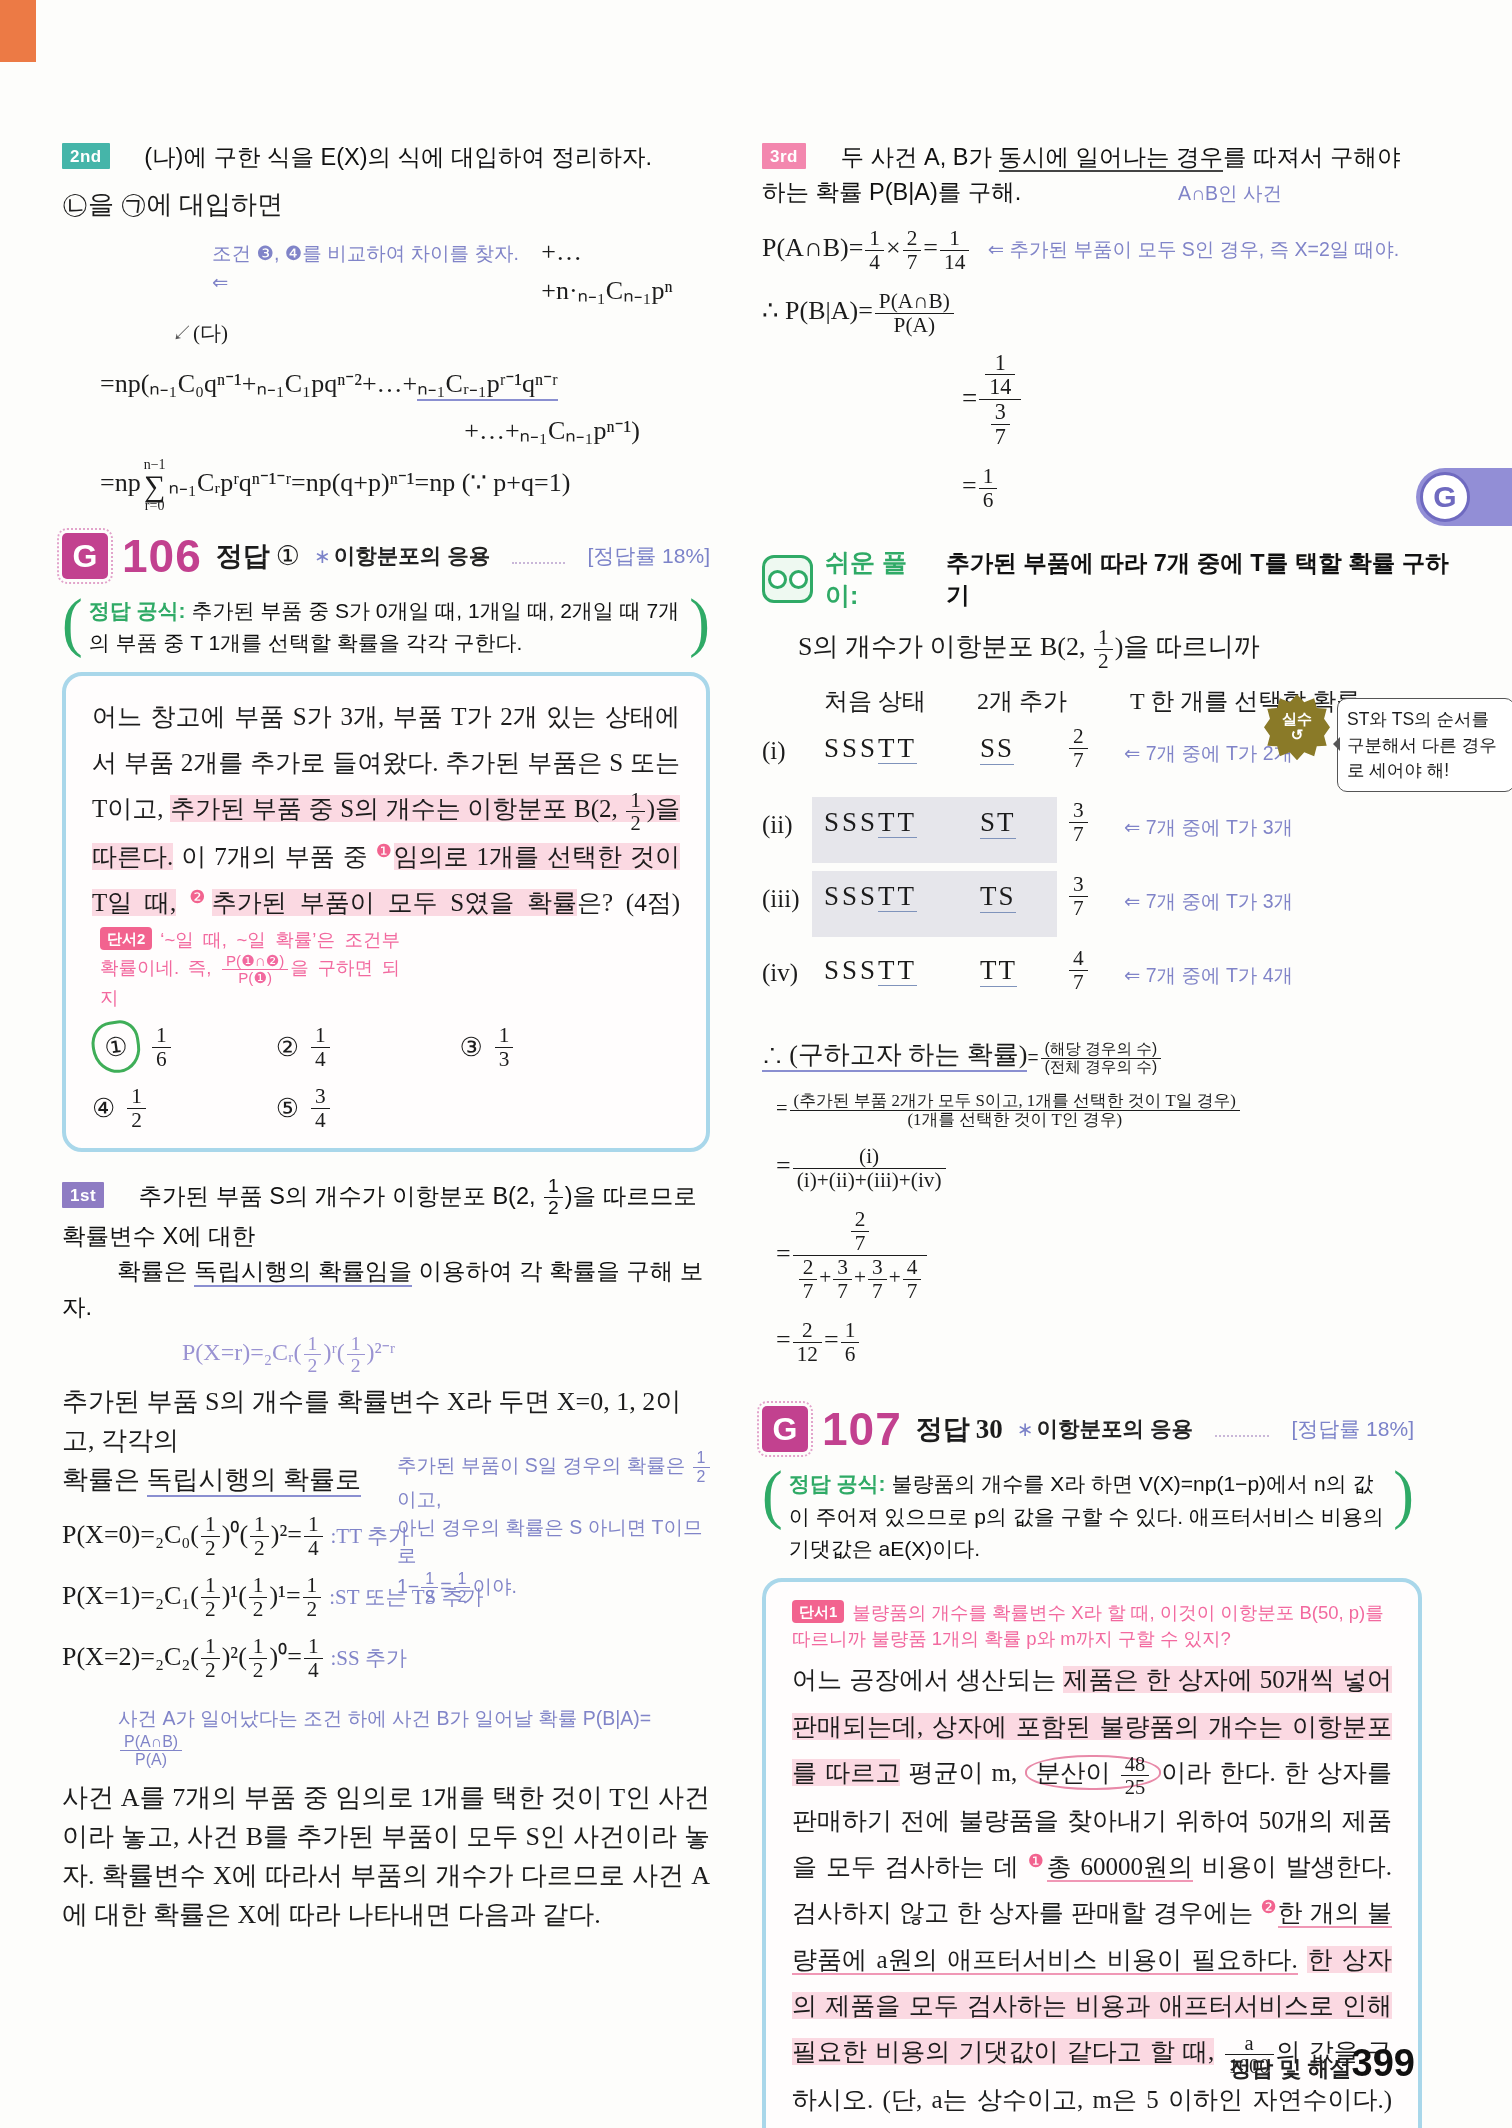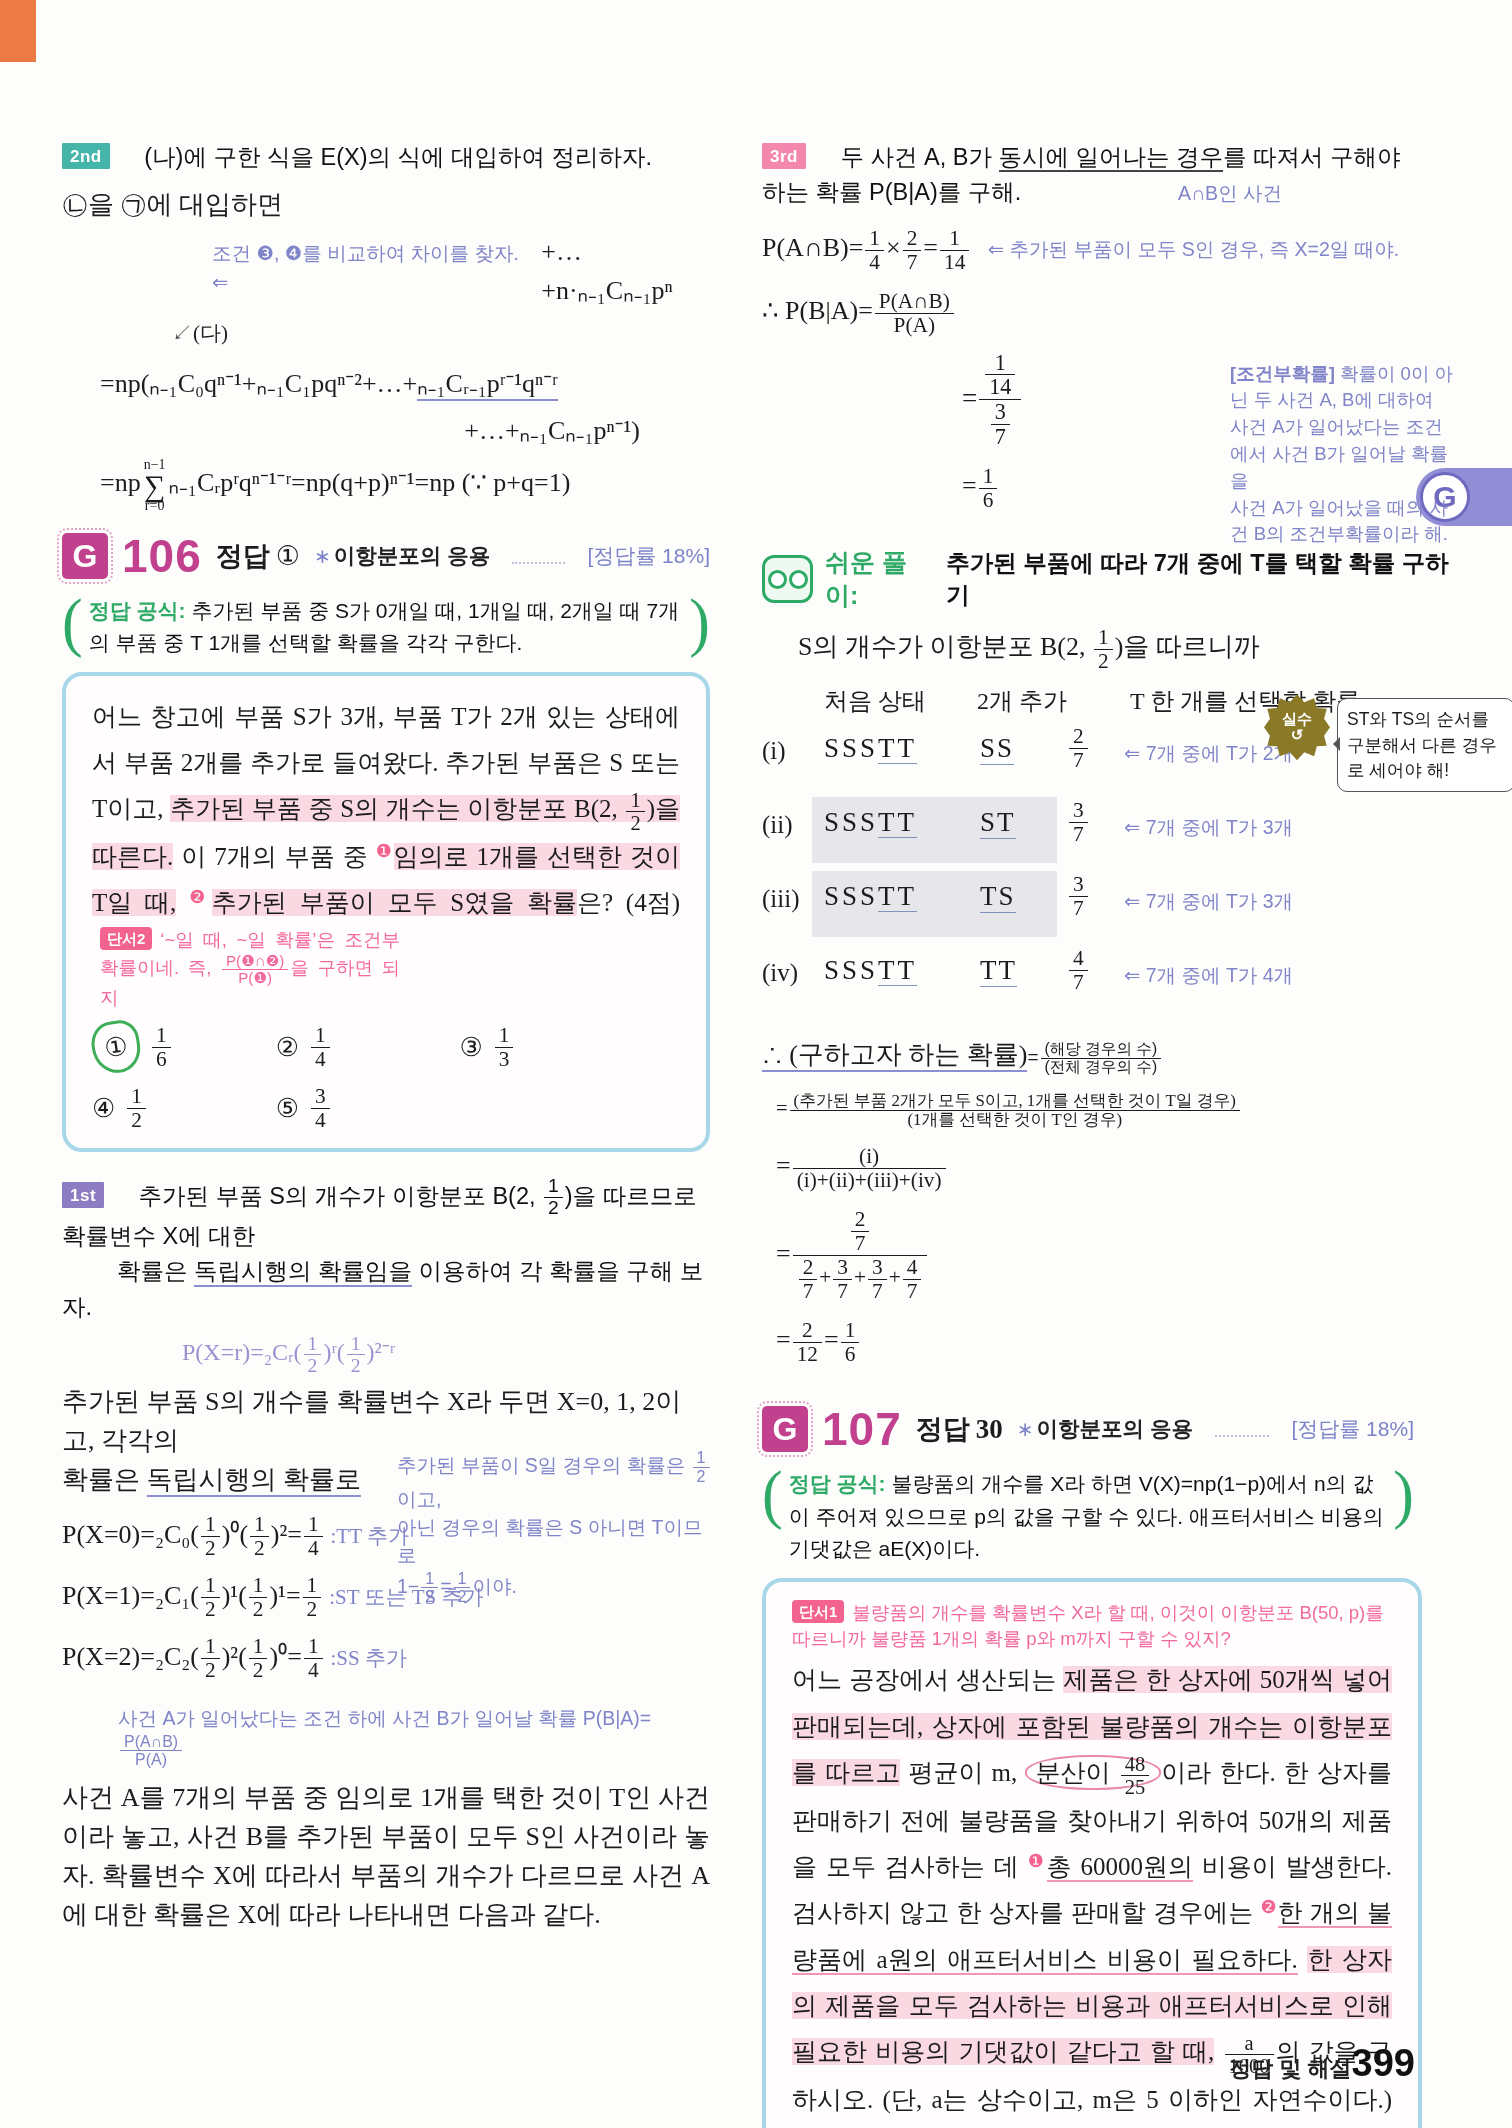--- a/index.html
+++ b/index.html
@@ -325,26 +325,20 @@
               <span>1</span>
               <span>14</span>
             </span></span>
         <span class="ann" style="margin-left:10px">⇐ 추가된 부품이 모두 S인 경우, 즉 X=2일 때야.</span>
       </div>
       <div class="mline" style="margin-top:16px">∴ P(B|A)=<span class="fr">
             <span>P(A∩B)</span>
             <span>P(A)</span>
           </span></div>
       <div class="cond-wrap">
-        <div class="cond-note ann">
-          <span class="cnt">[조건부확률]</span>
-          <span>확률이 0이 아닌 두 사건 A, B에 대하여</span><br>
-          <span>사건 A가 일어났다는 조건에서 사건 B가 일어날 확률을</span><br>
-          <span>사건 A가 일어났을 때의 사건 B의 조건부확률이라 해.</span>
-        </div>
         <div class="mline" style="margin:14px 0 0 200px;font-size:27px">=<span class="fr">
               <span><span class="fr">
                   <span>1</span>
                   <span>14</span>
                 </span></span>
               <span><span class="fr">
                   <span>3</span>
                   <span>7</span>
                 </span></span>
             </span></div>

